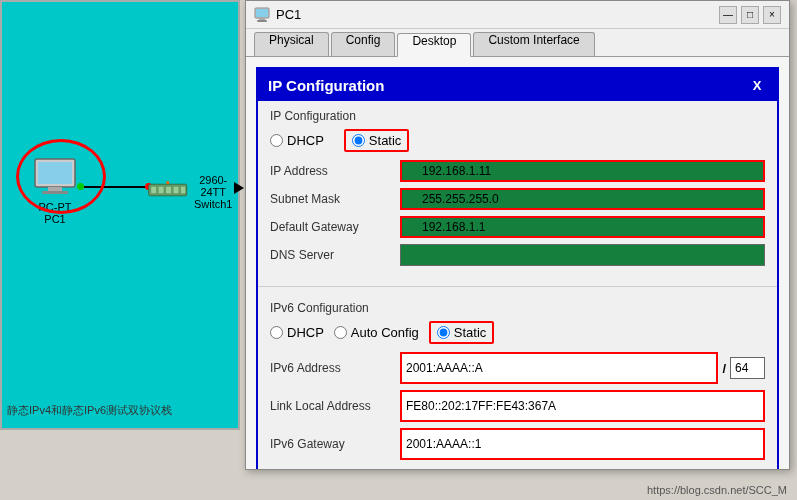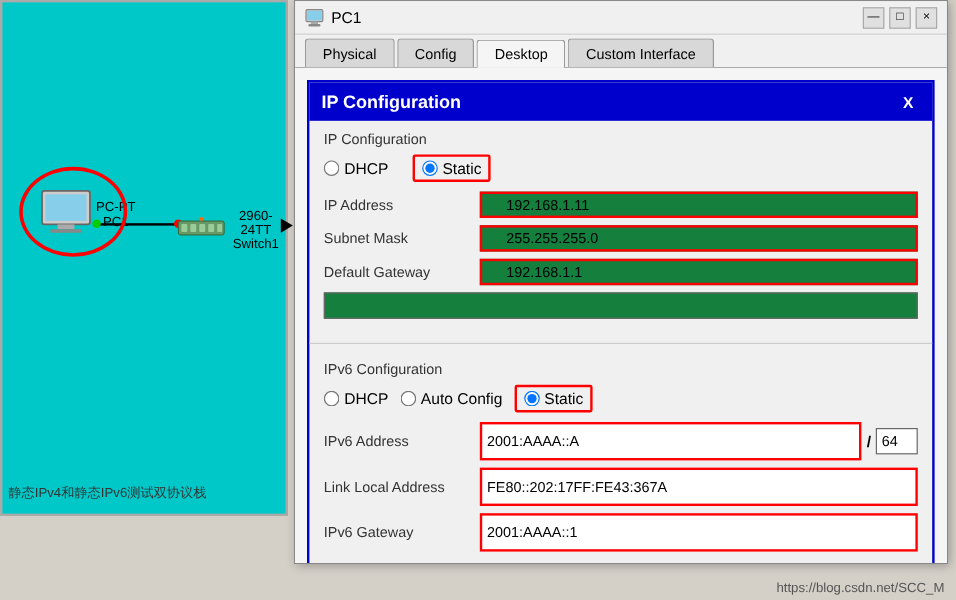--- a/index.html
+++ b/index.html
@@ -28,21 +28,21 @@
       width: 100%;
       height: 100%;
     }
 
     
     .pc-group {
       position: absolute;
       left: 28px;
       top: 155px;
       display: flex;
-      flex-direction: row;
+      flex-direction: column;
       align-items: center;
     }
 
     .pc-ellipse {
       position: absolute;
       left: -14px;
       top: -18px;
       width: 90px;
       height: 75px;
       border: 3px solid red;
@@ -201,21 +201,20 @@
     }
 
     .tab {
       height: 24px;
       padding: 0 14px;
       border: 1px solid #999;
       border-bottom: none;
       background: #d8d8d8;
       cursor: pointer;
       display: flex;
-      align-items: center;
       font-size: 12px;
       margin-right: 2px;
       border-radius: 3px 3px 0 0;
     }
 
     .tab.active {
       background: #f5f5f5;
       border-bottom: 1px solid #f5f5f5;
       margin-bottom: -1px;
       z-index: 1;
@@ -476,20 +475,21 @@
           <span class="field-label">Subnet Mask</span>
           <input class="field-input highlighted" type="text" value="255.255.255.0" style="">
         </div>
 
         <div class="field-row">
           <span class="field-label">Default Gateway</span>
           <input class="field-input highlighted" type="text" value="192.168.1.1" style="">
         </div>
 
         <div class="field-row">
+          <span class="field-label">DNS Server</span>
           <input class="field-input" type="text" value="" style="">
         </div>
       </div>
 
       <hr class="divider">
 
       <div class="ip-section">
         <div class="section-title">IPv6 Configuration</div>
 
         <div class="ipv6-row">

